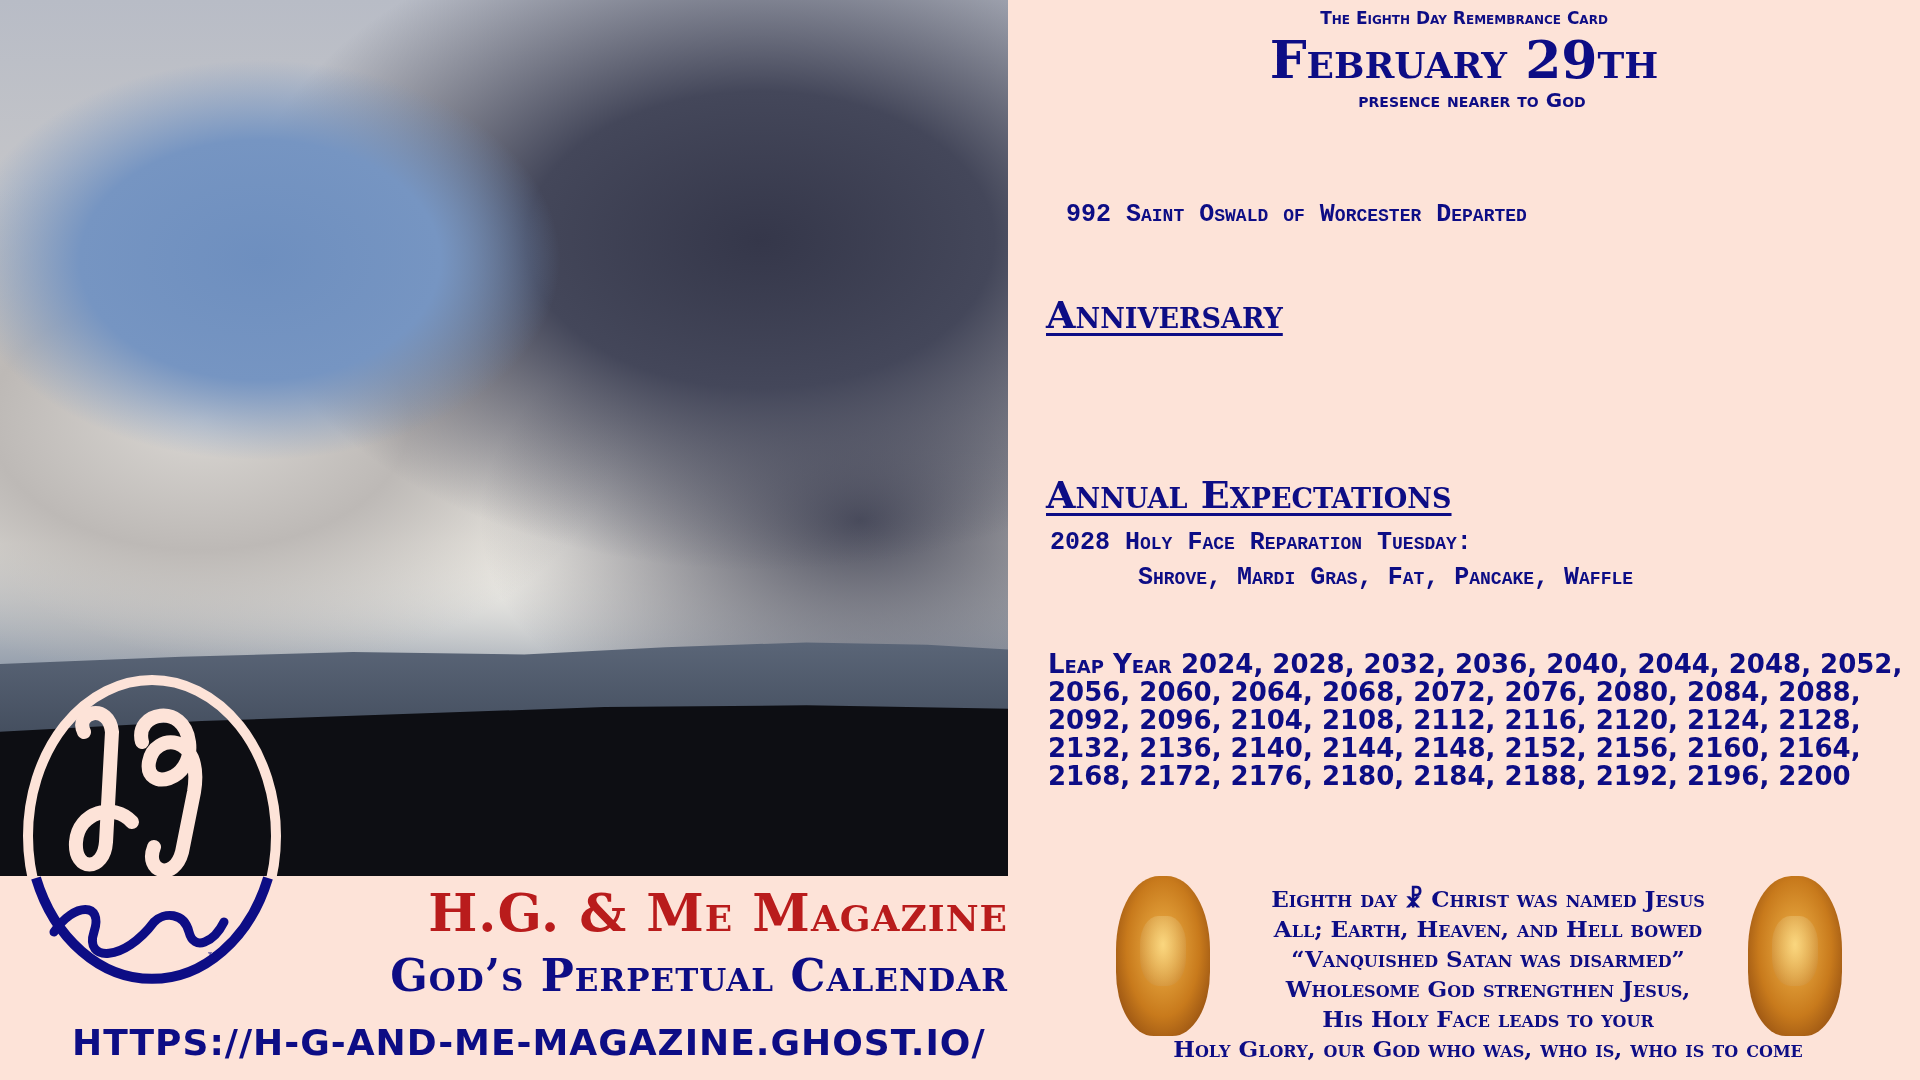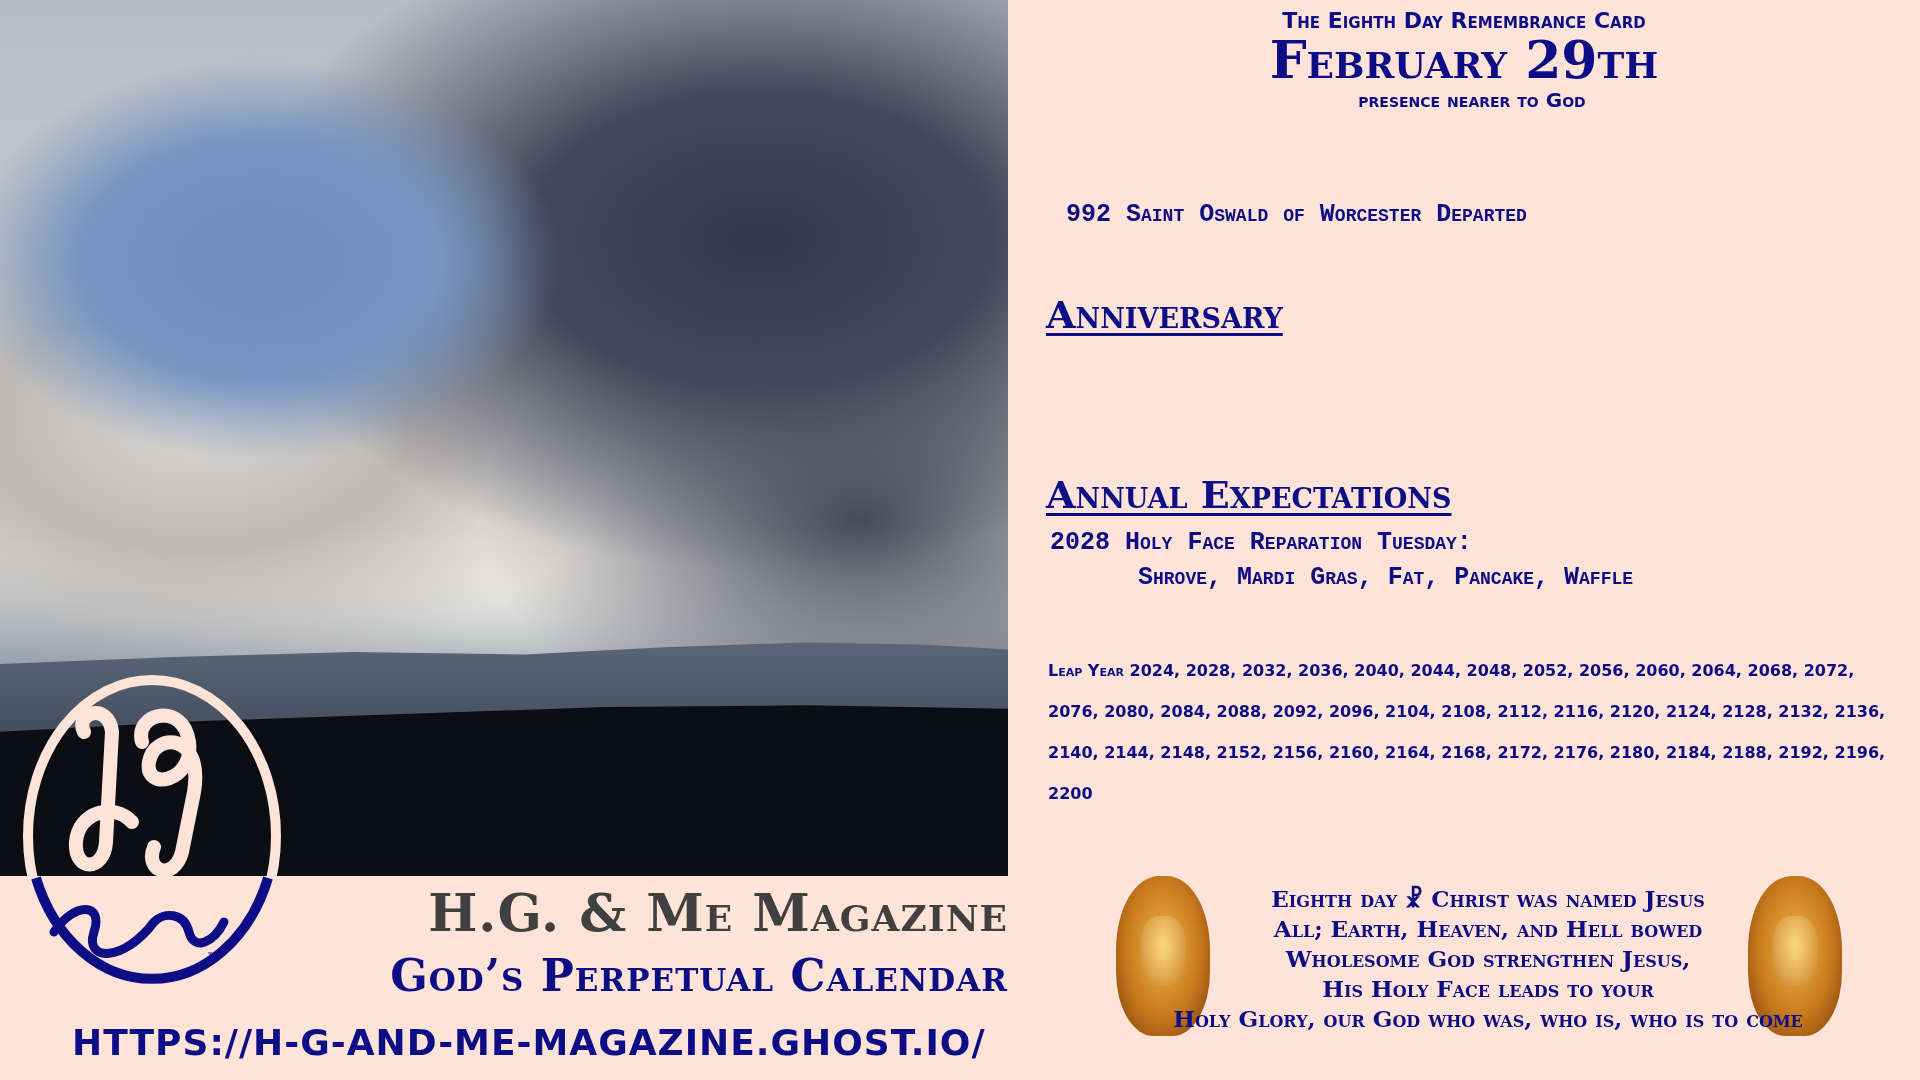--- a/index.html
+++ b/index.html
@@ -17,39 +17,39 @@
   .mtn-far { position:absolute; left:0; top:640px; width:1008px; height:120px;
     background:linear-gradient(180deg,#5b6678,#3e4858); 
     clip-path:polygon(0 20%,18% 14%,35% 10%,52% 12%,66% 6%,80% 2%,92% 4%,100% 8%,100% 100%,0 100%); }
   .mtn-near { position:absolute; left:0; top:700px; width:1008px; height:176px; background:#0d0e13;
     clip-path:polygon(0 18%,20% 12%,40% 8%,60% 4%,80% 3%,100% 5%,100% 100%,0 100%); }
 
   .logo { position:absolute; left:14px; top:672px; width:276px; height:338px; }
   .band-left { position:absolute; left:0; top:876px; width:1008px; height:204px; background:#fde3d8; }
 
   .mag-title { position:absolute; right:912px; top:882px; font-family:"DejaVu Serif", serif; font-weight:bold;
-    font-size:52px; font-variant:small-caps; letter-spacing:1px; white-space:nowrap; color:#404040; }
+    font-size:52px; font-variant:small-caps; letter-spacing:1px; white-space:nowrap; color:#b91c1c; }
   .mag-sub { position:absolute; right:912px; top:950px; font-family:"DejaVu Serif", serif; font-weight:bold;
     font-size:44px; font-variant:small-caps; letter-spacing:1px; white-space:nowrap; }
   .mag-url { position:absolute; left:72px; top:1022px; font-family:"DejaVu Sans", sans-serif; font-weight:bold;
     font-size:36px; letter-spacing:1px; white-space:nowrap; }
 
   .right { position:absolute; left:1008px; top:0; width:912px; height:1080px; }
   .hdr-kicker { position:absolute; left:0; width:912px; top:8px; text-align:center; font-weight:bold;
-    font-variant:small-caps; font-size:22px; }
+    font-variant:small-caps; font-size:17px; }
   .hdr-date { position:absolute; left:0; width:912px; top:30px; text-align:center; font-family:"DejaVu Serif", serif;
     font-weight:bold; font-variant:small-caps; font-size:52px; line-height:60px; }
   .hdr-sub { position:absolute; left:8px; width:912px; top:88px; text-align:center; font-weight:bold;
     font-variant:small-caps; font-size:20px; }
 
   .sec-h { position:absolute; left:38px; font-family:"DejaVu Serif", serif; font-weight:bold;
     font-variant:small-caps; font-size:38px; text-decoration:underline; text-decoration-thickness:3px;
     text-underline-offset:5px; white-space:nowrap; }
   .line { position:absolute; font-weight:bold; font-variant:small-caps; font-size:25px; white-space:nowrap;font-family:Liberation Mono, monospace; }
-  .leap { position:absolute; left:40px; top:650px; width:860px; font-size:16px; line-height:41px; font-weight:bold; }
+  .leap { position:absolute; left:40px; top:650px; width:860px; font-size:26px; line-height:28px; font-weight:bold; }
   .leap .lbl { font-variant:small-caps; }
 
   .verse { position:absolute; left:100px; top:884px; width:760px; text-align:center; font-family:"DejaVu Serif", serif;
     font-weight:bold; font-variant:small-caps; font-size:23px; line-height:30px; }
   .face { position:absolute; top:876px; width:94px; height:160px; border-radius:46% 46% 40% 40%;
     background:radial-gradient(ellipse at 50% 45%, #f0b44a 0%, #c87a1c 55%, #7a3a0c 100%); }
   .face::before { content:""; position:absolute; left:24px; top:40px; width:46px; height:70px; border-radius:40%;
     background:radial-gradient(ellipse at 50% 40%, rgba(255,230,150,.7), rgba(150,70,10,.2)); }
 </style>
 </head>
@@ -95,17 +95,18 @@
   <div class="face" style="left:108px"></div>
   <div class="face" style="left:740px"></div>
 
   <div class="verse">
     <div>
       <span>Eighth day</span>
       <span>☧</span>
       <span>Christ was named Jesus</span>
     </div>
     <div>All; Earth, Heaven, and Hell bowed</div>
+    <div>“Vanquished Satan was disarmed”</div>
     <div>Wholesome God strengthen Jesus,</div>
     <div>His Holy Face leads to your</div>
     <div>Holy Glory, our God who was, who is, who is to come</div>
   </div>
 </div>
 
 </body></html>

